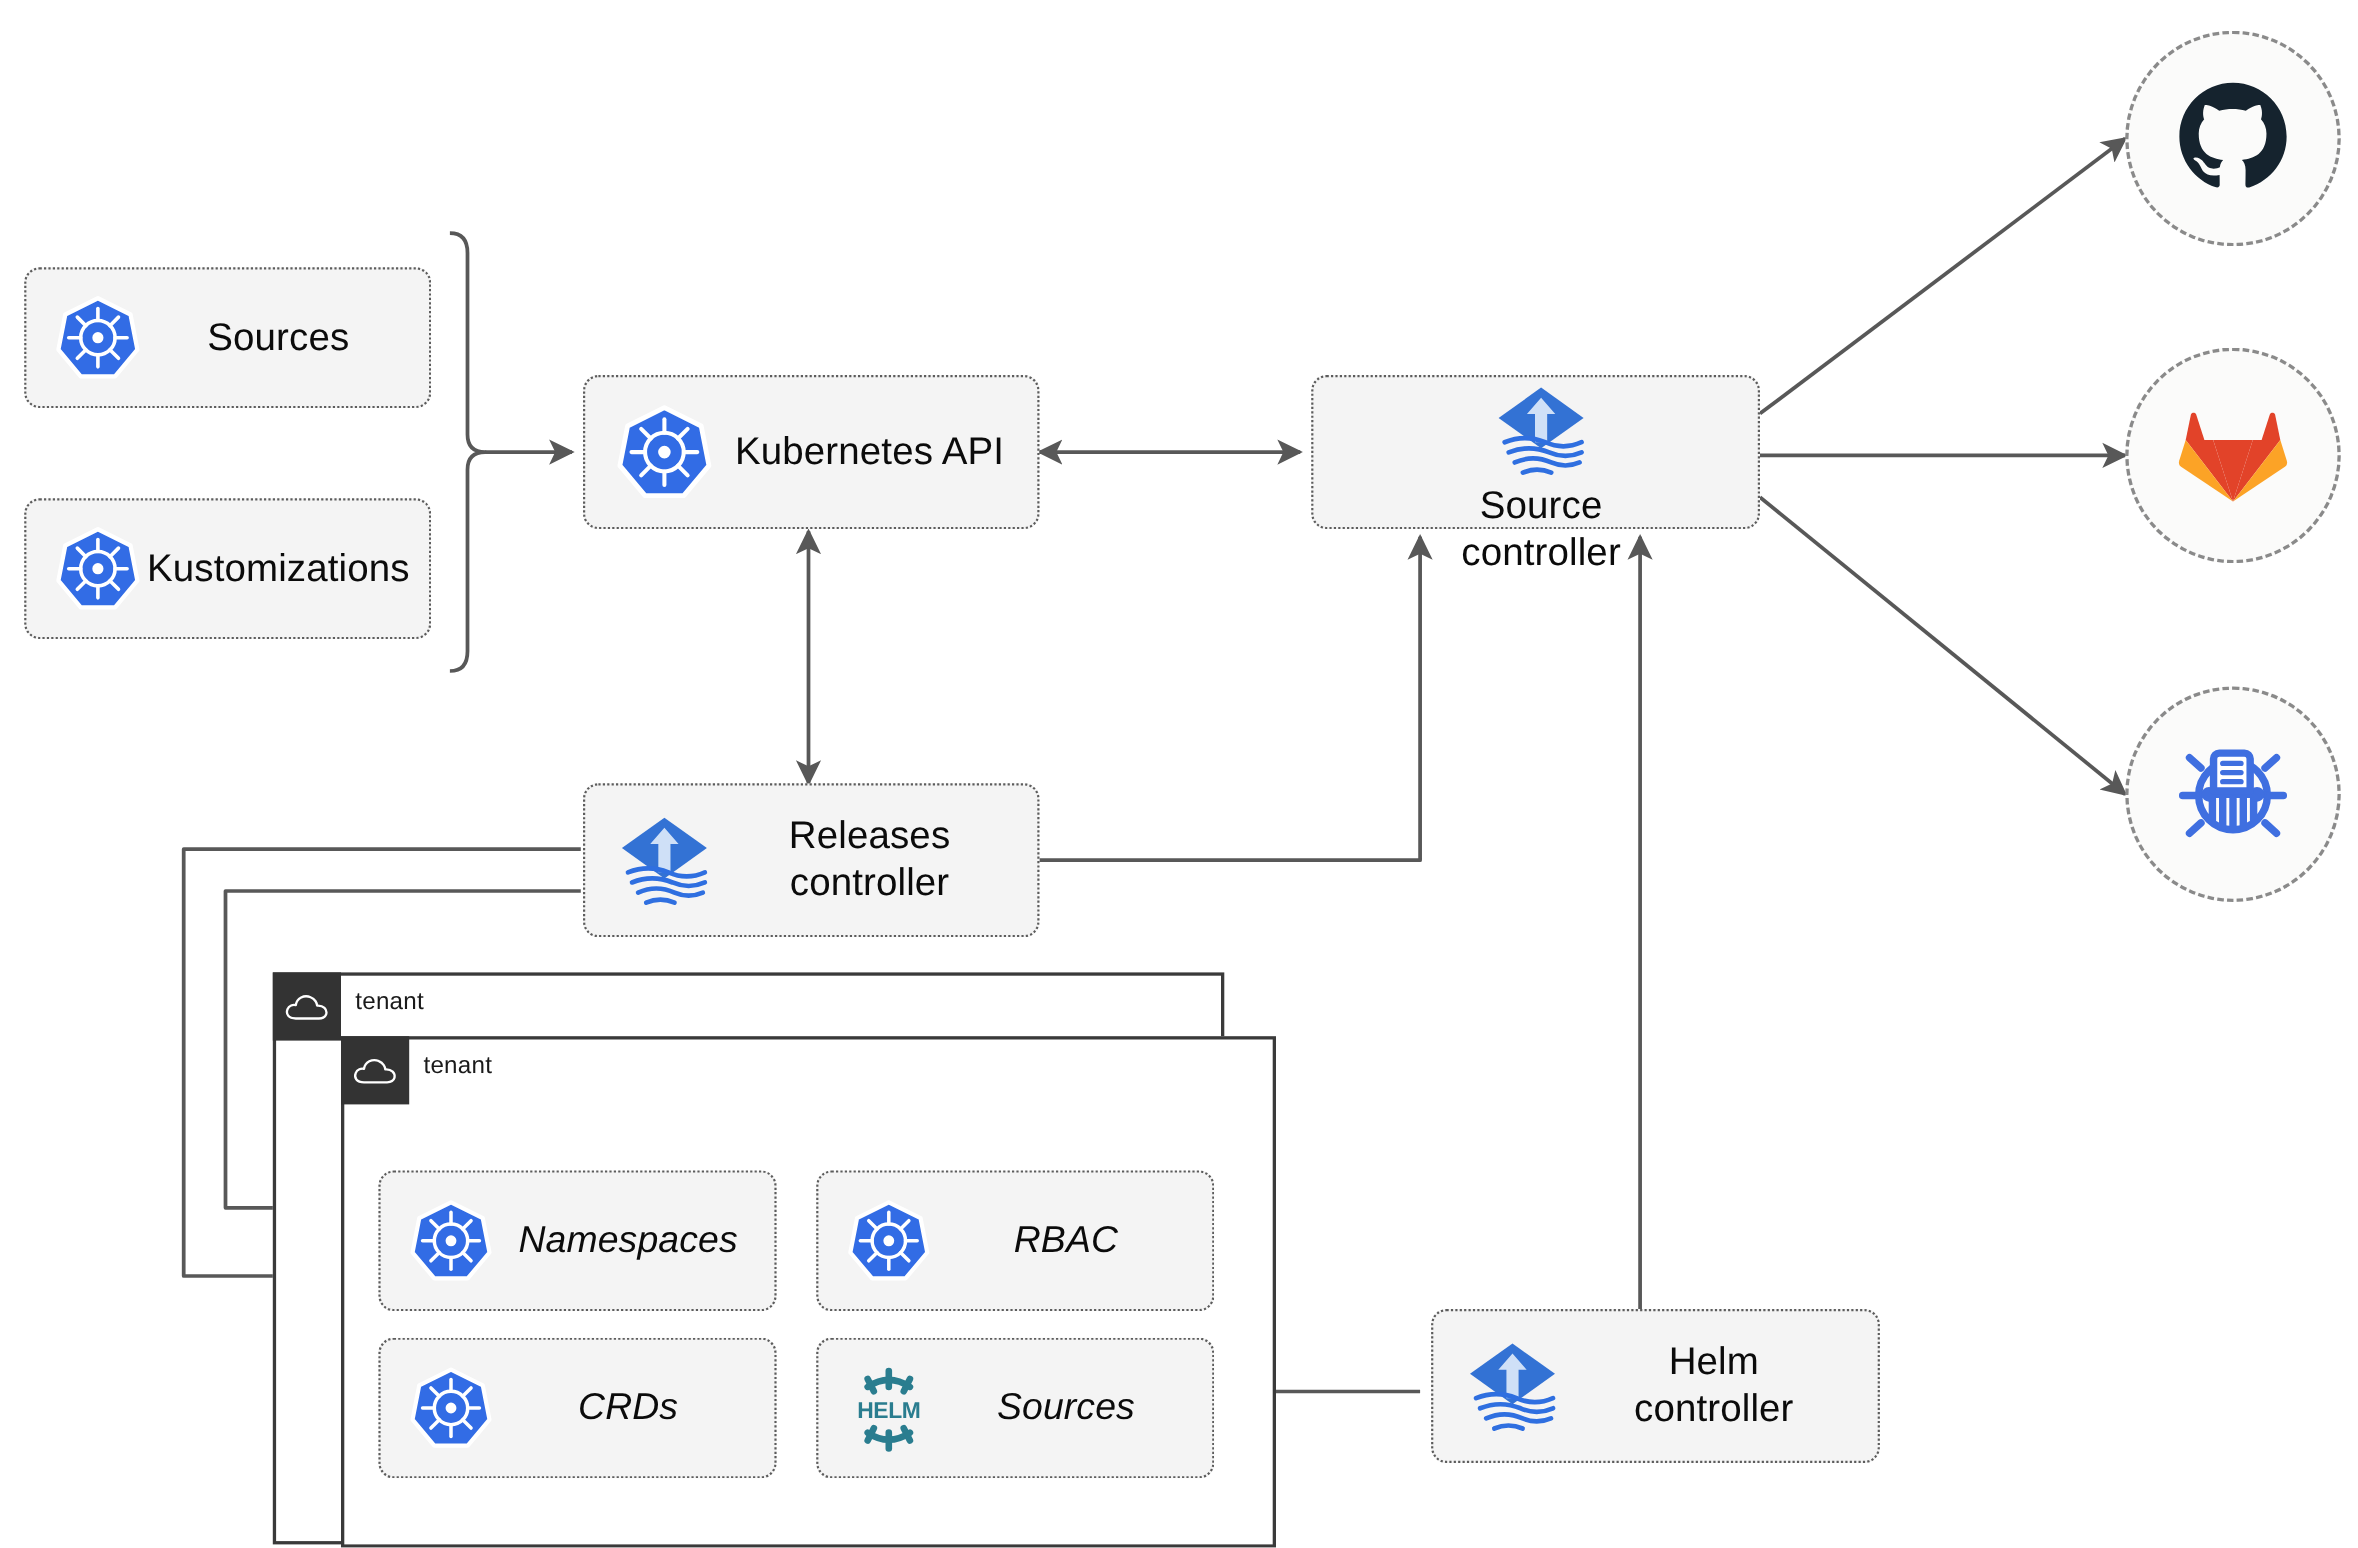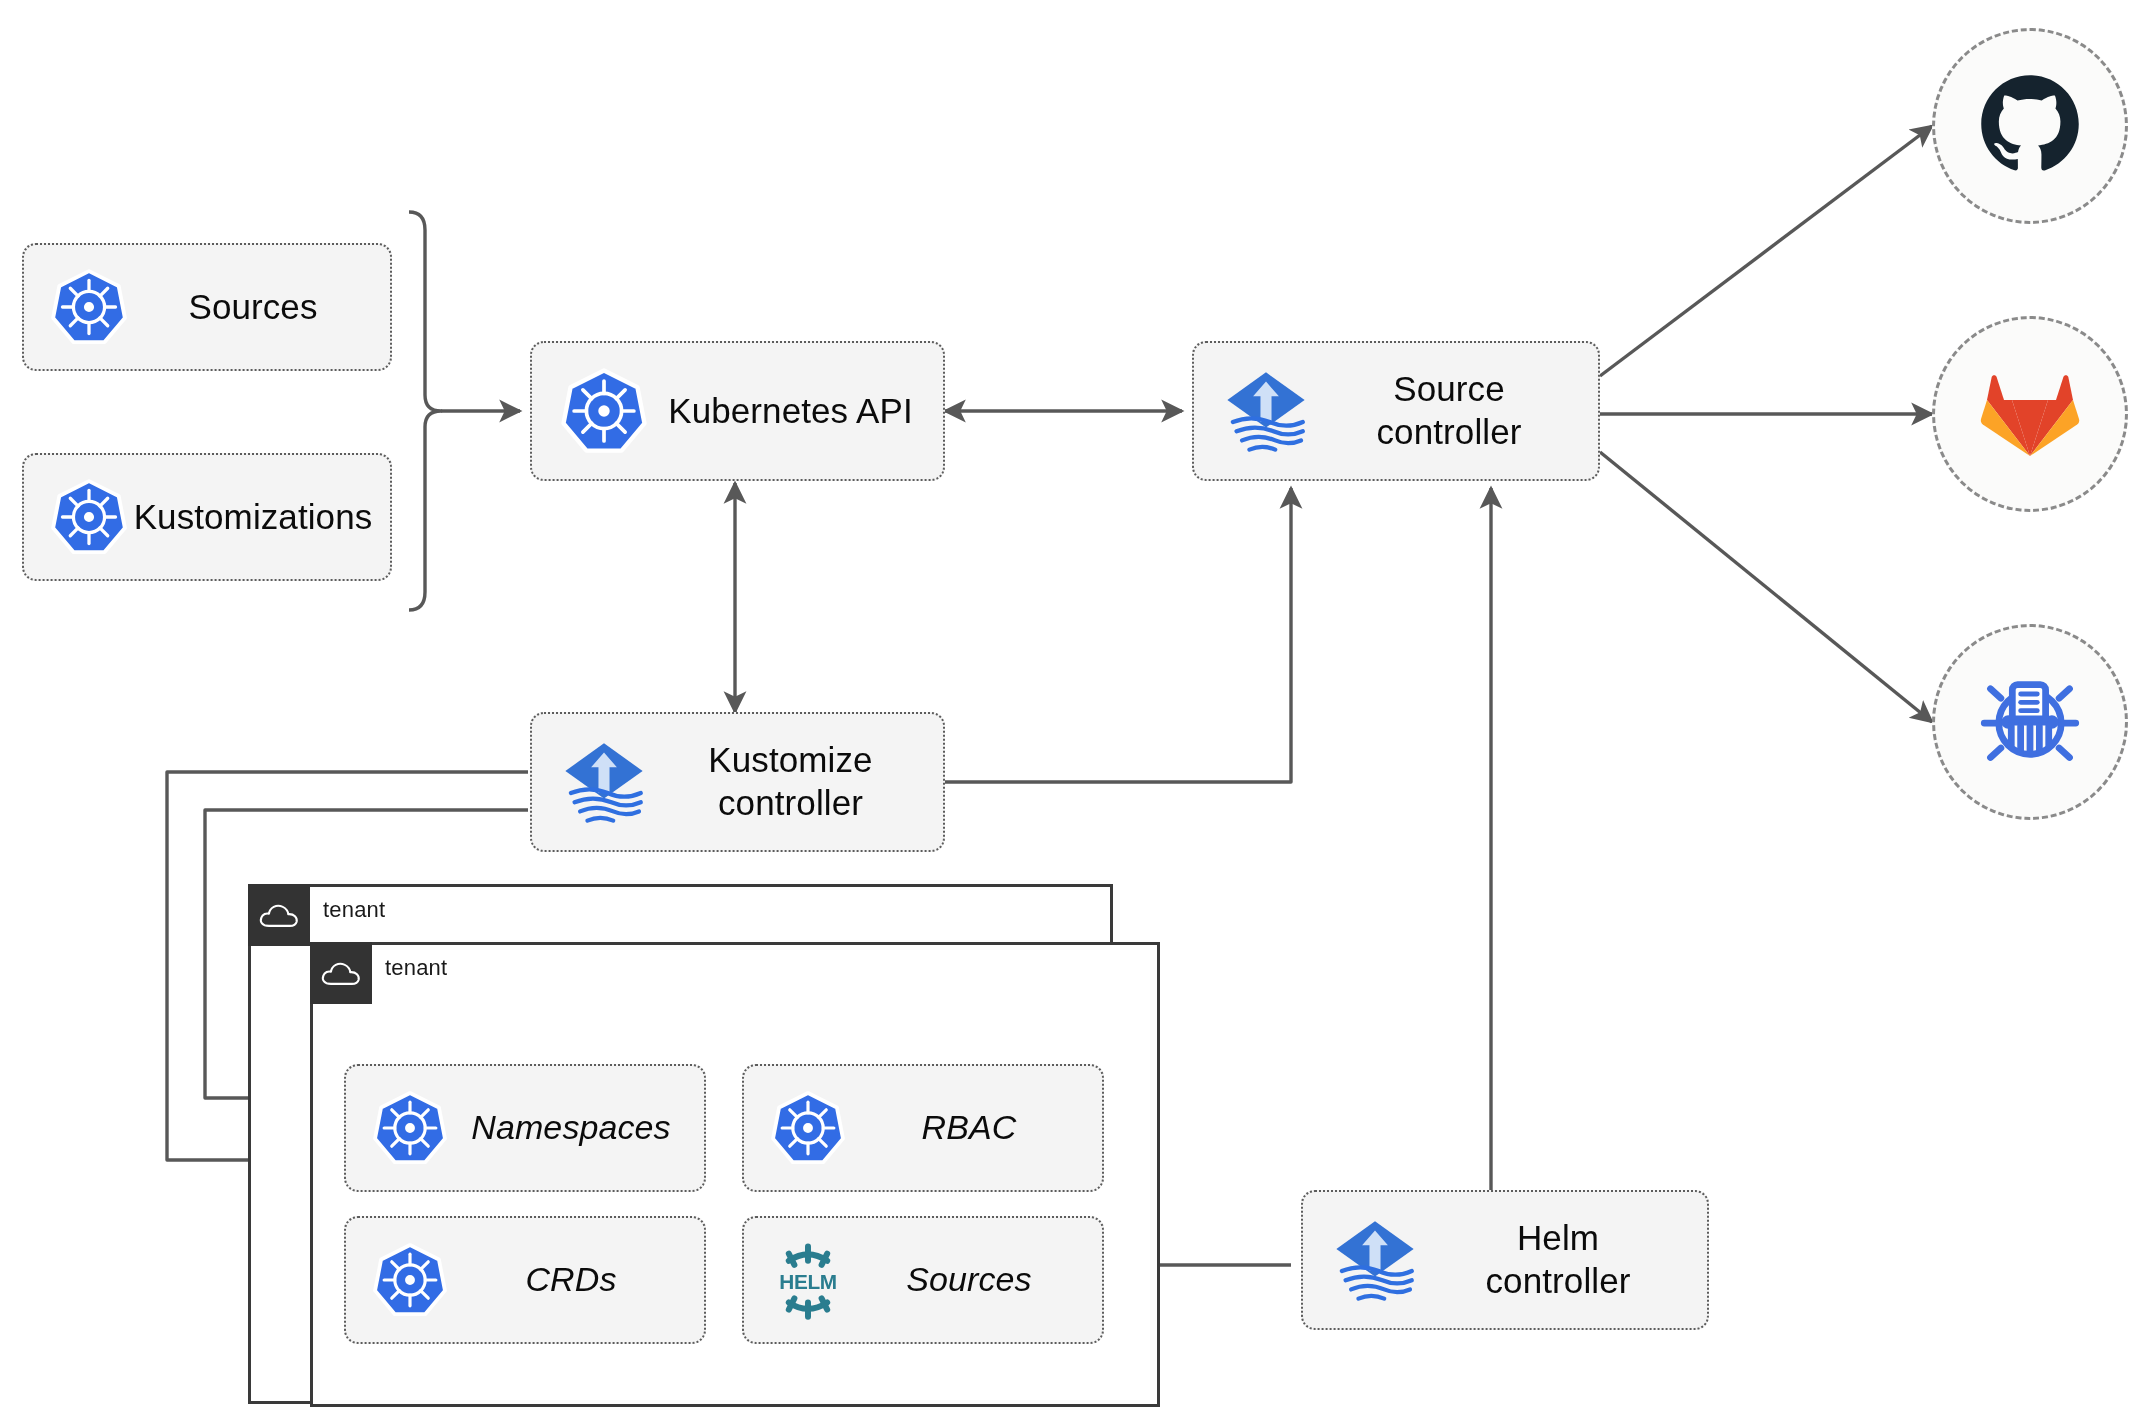--- a/index.html
+++ b/index.html
@@ -215,21 +215,21 @@
           <line x1="26" y1="26" x2="36" y2="36"></line>
           <line x1="64" y1="64" x2="74" y2="74"></line>
           <line x1="74" y1="26" x2="64" y2="36"></line>
           <line x1="36" y1="64" x2="26" y2="74"></line>
         </g>
       </svg>
     </span>
     <span class="lbl">Kustomizations</span>
   </div>
 
-  <div class="node n-ctl" style="left:1192px; top:341px; width:408px;">
+  <div class="node n-ctl" style="left:1192px; top:341px; width:408px;flex-direction:column;">
     <span class="ico">
       <svg viewBox="0 0 100 100" width="92" height="92" xmlns="http://www.w3.org/2000/svg">
         <path d="M50 8 L92 38 L50 68 L8 38 Z" fill="#3372d4"></path>
         <path d="M50 18 L64 34 L56 34 L56 62 L44 62 L44 34 L36 34 Z" fill="#cfe0f7"></path>
         <g stroke="#2f6fe0" stroke-width="4.6" fill="none" stroke-linecap="round">
           <path d="M14 62 Q 34 54 54 62 Q 72 70 90 62"></path>
           <path d="M18 72 Q 38 64 58 72 Q 74 79 90 72"></path>
           <path d="M24 82 Q 42 74 60 82 Q 74 88 88 82"></path>
           <path d="M32 92 Q 46 86 60 92"></path>
         </g>
@@ -245,21 +245,21 @@
         <path d="M50 8 L92 38 L50 68 L8 38 Z" fill="#3372d4"></path>
         <path d="M50 18 L64 34 L56 34 L56 62 L44 62 L44 34 L36 34 Z" fill="#cfe0f7"></path>
         <g stroke="#2f6fe0" stroke-width="4.6" fill="none" stroke-linecap="round">
           <path d="M14 62 Q 34 54 54 62 Q 72 70 90 62"></path>
           <path d="M18 72 Q 38 64 58 72 Q 74 79 90 72"></path>
           <path d="M24 82 Q 42 74 60 82 Q 74 88 88 82"></path>
           <path d="M32 92 Q 46 86 60 92"></path>
         </g>
       </svg>
     </span>
-    <span class="lbl">Kustomize
+    <span class="lbl">Releases
 controller</span>
   </div>
 
   <div class="node n-ctl" style="left:1301px; top:1190px; width:408px;">
     <span class="ico">
       <svg viewBox="0 0 100 100" width="92" height="92" xmlns="http://www.w3.org/2000/svg">
         <path d="M50 8 L92 38 L50 68 L8 38 Z" fill="#3372d4"></path>
         <path d="M50 18 L64 34 L56 34 L56 62 L44 62 L44 34 L36 34 Z" fill="#cfe0f7"></path>
         <g stroke="#2f6fe0" stroke-width="4.6" fill="none" stroke-linecap="round">
           <path d="M14 62 Q 34 54 54 62 Q 72 70 90 62"></path>

